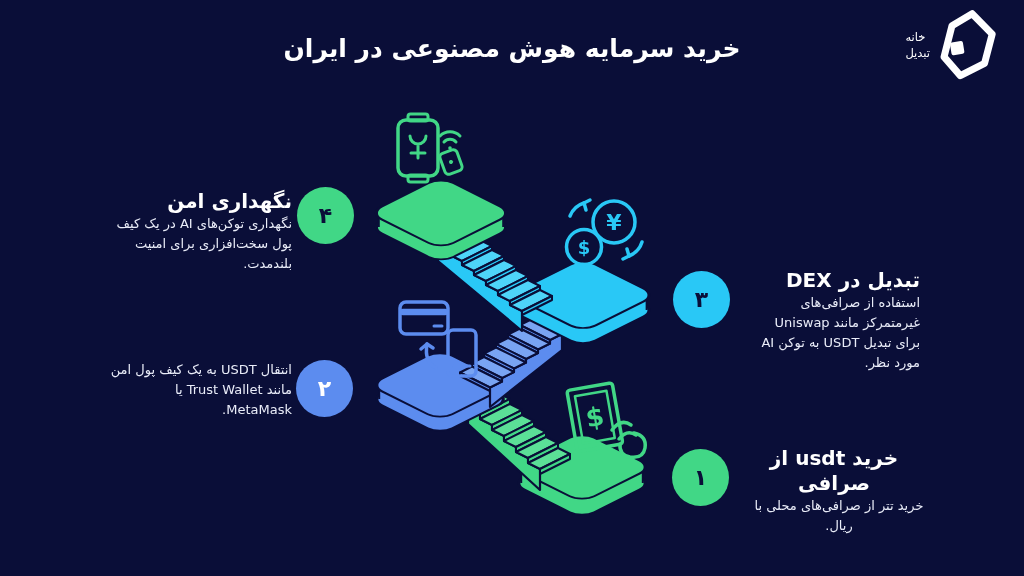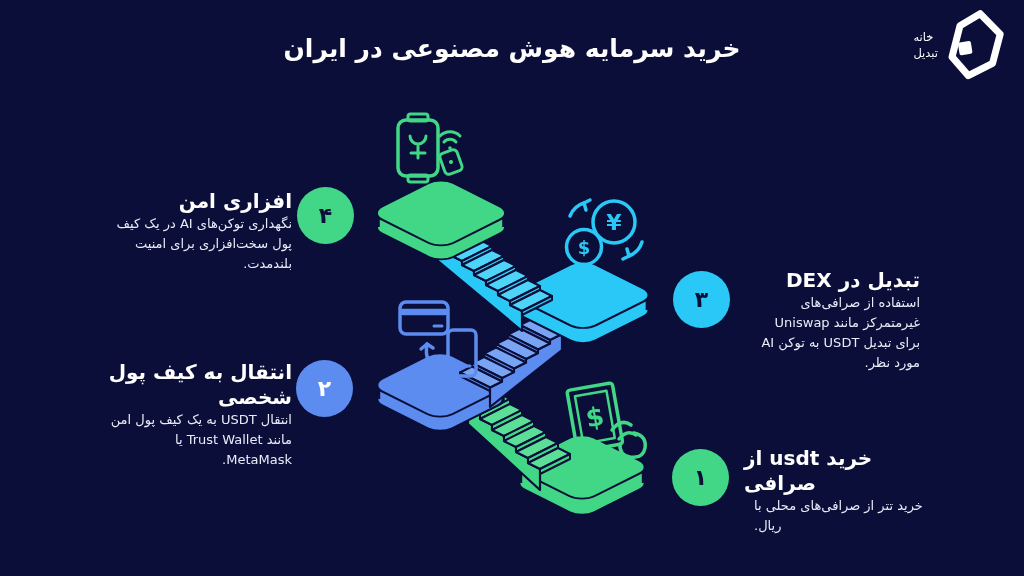--- a/index.html
+++ b/index.html
@@ -11,39 +11,39 @@
   }
   #stage{position:absolute;inset:0;width:1024px;height:576px;}
 
   .page-title{
     position:absolute;top:34px;left:0;width:100%;
     text-align:center;direction:rtl;
     color:#ffffff;font-size:25px;font-weight:bold;
   }
 
   
-  .logo{position:absolute;top:10px;right:20px;display:flex;align-items:center;gap:4px;}
+  .logo{position:absolute;top:10px;right:28px;display:flex;align-items:center;gap:4px;}
   .logo-text{direction:rtl;text-align:left;color:#ffffff;font-size:11.5px;line-height:1.35;letter-spacing:1px;}
   .logo-text span{display:block;}
 
   
   .step{position:absolute;direction:rtl;color:#ffffff;}
   .step .title{font-size:20px;font-weight:bold;line-height:1.25;color:#ffffff;}
   .step .desc{margin-top:0;font-size:13px;line-height:1.55;color:#E9ECF8;}
   .side-left{text-align:right;}
   .side-right{text-align:left;}
 
   #step4{left:58px;top:189px;width:234px;}
   #step4 .desc{max-width:180px;}
   #step2{left:58px;top:360px;width:234px;}
   #step2 .title{max-width:190px;}
   #step2 .desc{max-width:190px;}
   #step3{left:744px;top:268px;width:176px;text-align:right;}
   #step3 .desc{max-width:160px;}
-  #step1{left:744px;top:446px;width:180px;}
+  #step1{left:744px;top:446px;width:180px;text-align:center;}
   #step1 .desc{max-width:170px;}
 
   
   .badge{
     position:absolute;width:57px;height:57px;border-radius:50%;
     display:flex;align-items:center;justify-content:center;
     font-size:22px;font-weight:bold;
   }
   #badge1{left:672px;top:449px;}
   #badge2{left:296px;top:360px;}
@@ -186,37 +186,36 @@
     </div>
     <svg width="62" height="72" viewBox="0 0 62 72">
       <g transform="rotate(9,31,36)">
         <path d="M33,3 L56,20 L53,50 L31,66 L12,50 L15,18 Z" fill="none" stroke="#ffffff" stroke-width="7" stroke-linejoin="round"></path>
         <rect x="17" y="33" width="13" height="13" rx="2" fill="#ffffff" transform="rotate(-18,23,39)"></rect>
       </g>
     </svg>
   </div>
 
   <div id="step4" class="step side-left">
-    <div class="title">افزاری امن</div>
+    <div class="title">نگهداری امن</div>
     <div class="desc">نگهداری توکن‌های AI در یک کیف پول سخت‌افزاری برای امنیت بلندمدت.</div>
   </div>
   <div id="badge4" class="badge" style="background: rgb(65, 215, 134); color: rgb(10, 14, 56);">
     <span>۴</span>
   </div>
 
   <div id="step3" class="step side-right">
     <div class="title">تبدیل در DEX</div>
     <div class="desc">استفاده از صرافی‌های غیرمتمرکز مانند Uniswap برای تبدیل USDT به توکن AI مورد نظر.</div>
   </div>
   <div id="badge3" class="badge" style="background: rgb(41, 200, 246); color: rgb(10, 14, 56);">
     <span>۳</span>
   </div>
 
   <div id="step2" class="step side-left">
-    <div class="title">انتقال به کیف پول شخصی</div>
     <div class="desc">انتقال USDT به یک کیف پول امن مانند Trust Wallet یا MetaMask.</div>
   </div>
   <div id="badge2" class="badge" style="background: rgb(92, 140, 239); color: rgb(255, 255, 255);">
     <span>۲</span>
   </div>
 
   <div id="step1" class="step side-right">
     <div class="title">خرید usdt از صرافی</div>
     <div class="desc">خرید تتر از صرافی‌های محلی با ریال.</div>
   </div>

